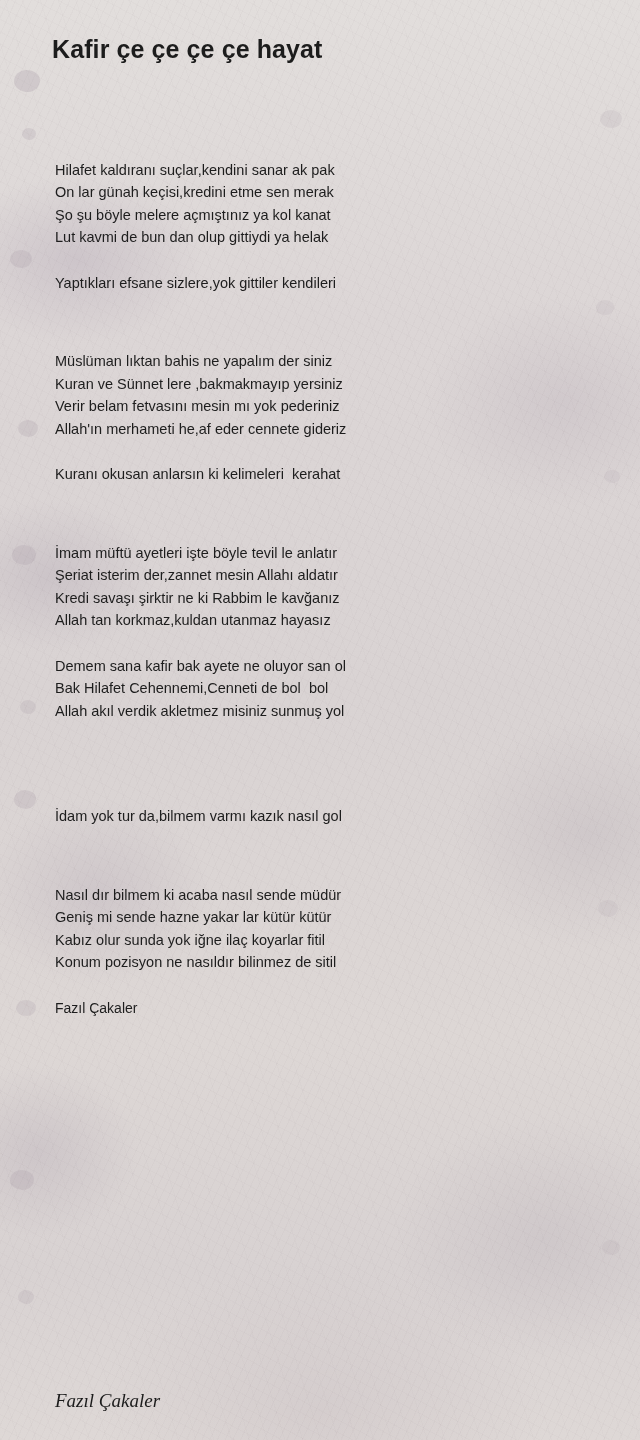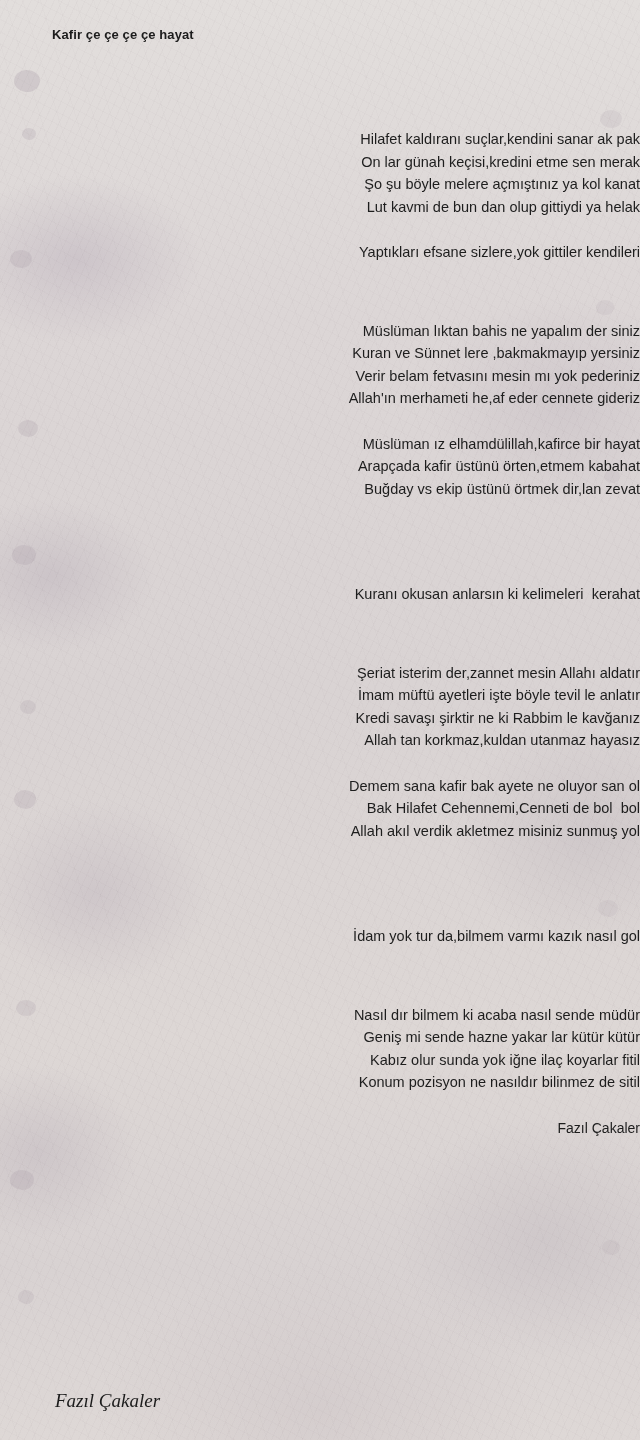--- a/index.html
+++ b/index.html
@@ -50,30 +50,29 @@
     pointer-events: none;
   }
 
   .content {
     position: relative;
     z-index: 3;
     padding: 0;
   }
 
   .poem-title {
-    font-size: 13px;
+    font-size: 25px;
     font-weight: bold;
     color: #1c1c1c;
     padding: 18px 0 0 52px;
     letter-spacing: 0.1px;
   }
 
   .poem-body {
     padding: 78px 0 0 55px;
-    text-align: right;
   }
 
   .stanza {
     margin: 0 0 23px 0;
   }
   .stanza.gap-big {
     margin-bottom: 83px;
   }
   .stanza.gap-med {
     margin-bottom: 56px;
@@ -143,33 +142,28 @@
       <div class="line">Yaptıkları efsane sizlere,yok gittiler kendileri</div>
     </div>
 
     <div class="stanza">
       <div class="line">Müslüman lıktan bahis ne yapalım der siniz</div>
       <div class="line">Kuran ve Sünnet lere ,bakmakmayıp yersiniz</div>
       <div class="line">Verir belam fetvasını mesin mı yok pederiniz</div>
       <div class="line">Allah'ın merhameti he,af eder cennete gideriz</div>
     </div>
 
-    <div class="stanza gap-big">
-      <div class="line">Müslüman ız elhamdülillah,kafirce bir hayat</div>
-      <div class="line">Arapçada kafir üstünü örten,etmem kabahat</div>
-      <div class="line">Buğday vs ekip üstünü örtmek dir,lan zevat</div>
-    </div>
 
     <div class="stanza gap-med">
       <div class="line">Kuranı okusan anlarsın ki kelimeleri  kerahat</div>
     </div>
 
     <div class="stanza">
+      <div class="line">İmam müftü ayetleri işte böyle tevil le anlatır</div>
       <div class="line">Şeriat isterim der,zannet mesin Allahı aldatır</div>
-      <div class="line">İmam müftü ayetleri işte böyle tevil le anlatır</div>
       <div class="line">Kredi savaşı şirktir ne ki Rabbim le kavğanız</div>
       <div class="line">Allah tan korkmaz,kuldan utanmaz hayasız</div>
     </div>
 
     <div class="stanza gap-big">
       <div class="line">Demem sana kafir bak ayete ne oluyor san ol</div>
       <div class="line">Bak Hilafet Cehennemi,Cenneti de bol  bol</div>
       <div class="line">Allah akıl verdik akletmez misiniz sunmuş yol</div>
     </div>
 

